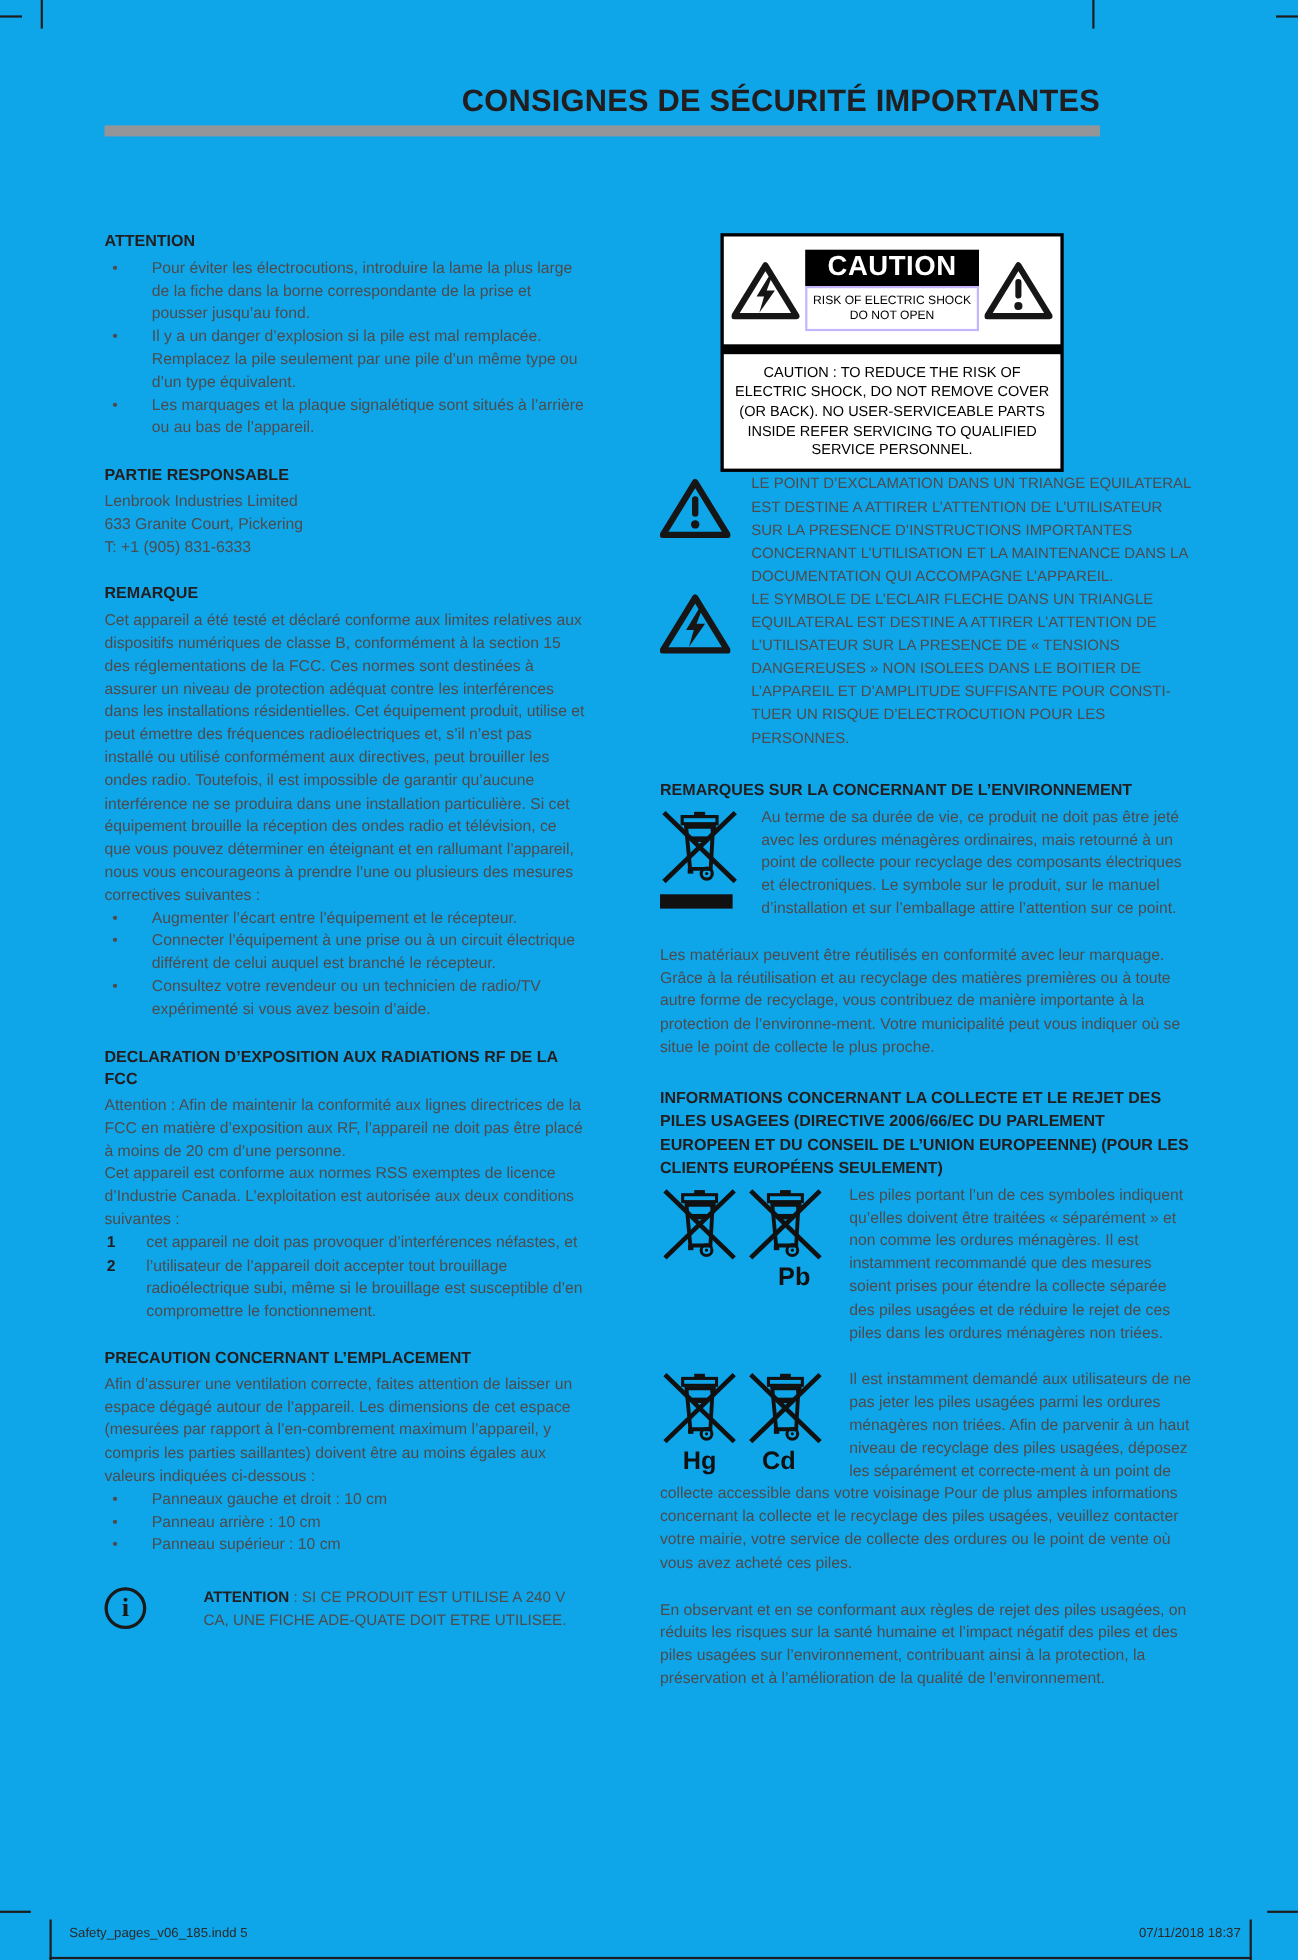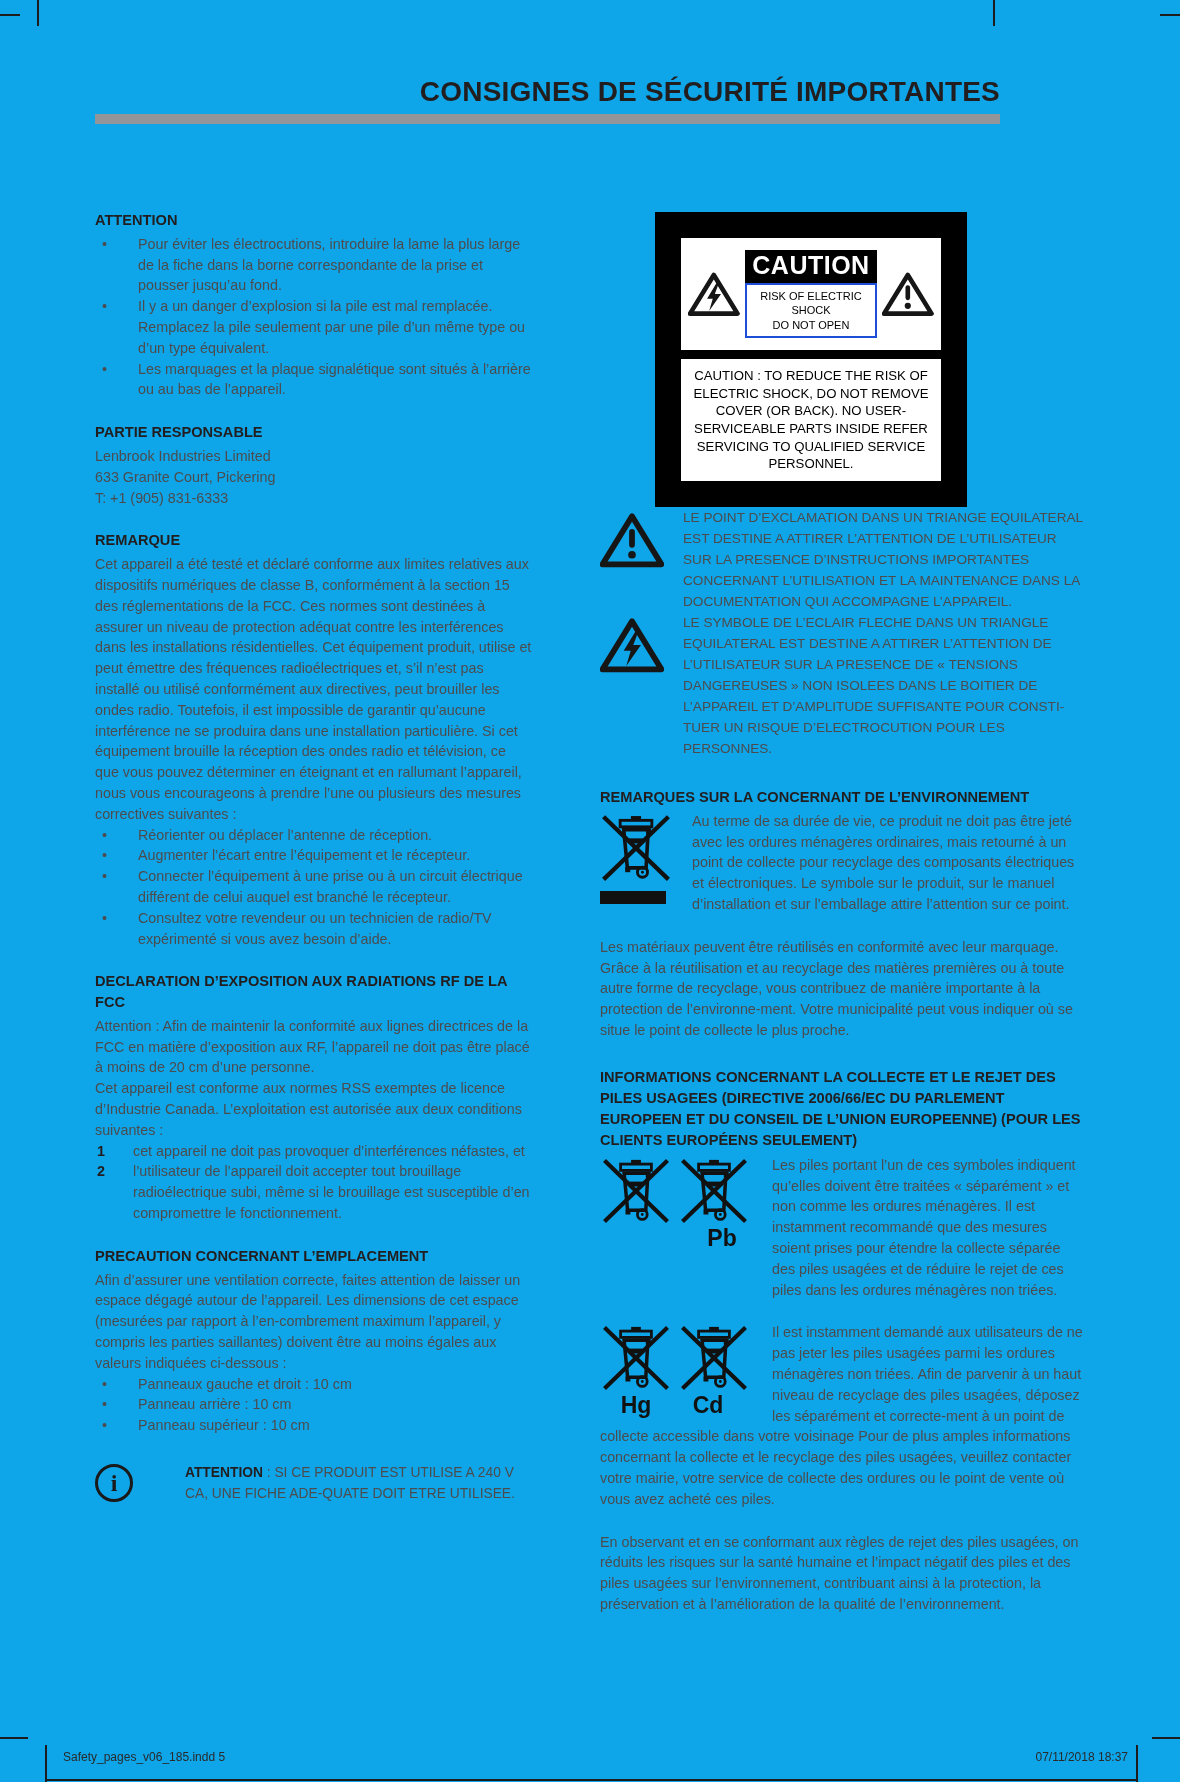--- a/index.html
+++ b/index.html
@@ -25,28 +25,28 @@
   .li .num{flex:none;width:36px;padding-left:2px;font-weight:bold;color:#221e1f;}
   .li .txt{flex:1;}
   
   .note{display:flex;gap:16px;margin-top:26px;align-items:flex-start;}
   .info-circle{flex:none;width:32px;height:32px;border:3.5px solid #1a1a1a;border-radius:50%;
                display:flex;align-items:center;justify-content:center;
                font-family:"Liberation Serif",serif;font-weight:bold;font-size:24px;color:#1a1a1a;margin-top:2px;}
   .note .txt{font-size:13.8px;line-height:21px;color:#4c4c4e;margin-left:36px;}
   .note .txt b{color:#221e1f;}
   
-  .caution-outer{margin-left:55px;width:312px;background:#000;padding:26px;box-sizing:border-box;
+  .caution-outer{margin-left:55px;width:312px;background:#000;padding:3px;box-sizing:border-box;
                  display:flex;flex-direction:column;gap:9px;}
   .caution-panel{background:#fff;}
   .caution-top{display:flex;align-items:center;justify-content:space-between;padding:12px 7px;gap:5px;}
   .cb-center{width:170px;}
   .cb-title{background:#000;color:#fff;font-weight:bold;font-size:25px;text-align:center;
             padding:1px 0 3px 0;letter-spacing:.5px;}
-  .cb-risk{border:2px solid #1d4ed8;text-align:center;font-size:11px;line-height:1.3;padding:4px 1px;color:#000;}
+  .cb-risk{border:2px solid #c4b5fd;text-align:center;font-size:11px;line-height:1.3;padding:4px 1px;color:#000;}
   .caution-bottom{padding:8px 5px;text-align:center;font-size:13.2px;line-height:1.34;color:#000;}
   
   .iconrow{display:flex;gap:17px;}
   .iconrow .icon{flex:none;width:66px;padding-top:4px;}
   .iconrow .body{flex:1;}
   .env-row{display:flex;gap:14px;margin-top:2px;}
   .env-icons{flex:none;width:78px;}
   .black-bar{width:66px;height:13px;background:#111;margin-top:8px;}
   .bins-block{flex:none;width:158px;}
   .bin-pair{display:flex;gap:6px;}
@@ -126,24 +126,20 @@
 
     <div class="h">PARTIE RESPONSABLE</div>
     <p class="p">Lenbrook Industries Limited</p>
     <p class="p">633 Granite Court, Pickering</p>
     <p class="p">T: +1 (905) 831-6333</p>
 
     <div class="h">REMARQUE</div>
     <p class="p">Cet appareil a été testé et déclaré conforme aux limites relatives aux dispositifs numériques de classe B, conformément à la section 15 des réglementations de la FCC. Ces normes sont destinées à assurer un niveau de protection adéquat contre les interférences dans les installations résidentielles. Cet équipement produit, utilise et peut émettre des fréquences radioélectriques et, s’il n’est pas installé ou utilisé conformément aux directives, peut brouiller les ondes radio. Toutefois, il est impossible de garantir qu’aucune interférence ne se produira dans une installation particulière. Si cet équipement brouille la réception des ondes radio et télévision, ce que vous pouvez déterminer en éteignant et en rallumant l’appareil, nous vous encourageons à prendre l’une ou plusieurs des mesures correctives suivantes :</p>
     <div class="li">
         <span class="marker"></span>
-        <span class="txt">Réorienter ou déplacer l’antenne de réception.</span>
-      </div>
-    <div class="li">
-        <span class="marker"></span>
         <span class="txt">Augmenter l’écart entre l’équipement et le récepteur.</span>
       </div>
     <div class="li">
         <span class="marker"></span>
         <span class="txt">Connecter l’équipement à une prise ou à un circuit électrique différent de celui auquel est branché le récepteur.</span>
       </div>
     <div class="li">
         <span class="marker"></span>
         <span class="txt">Consultez votre revendeur ou un technicien de radio/TV expérimenté si vous avez besoin d’aide.</span>
       </div>

